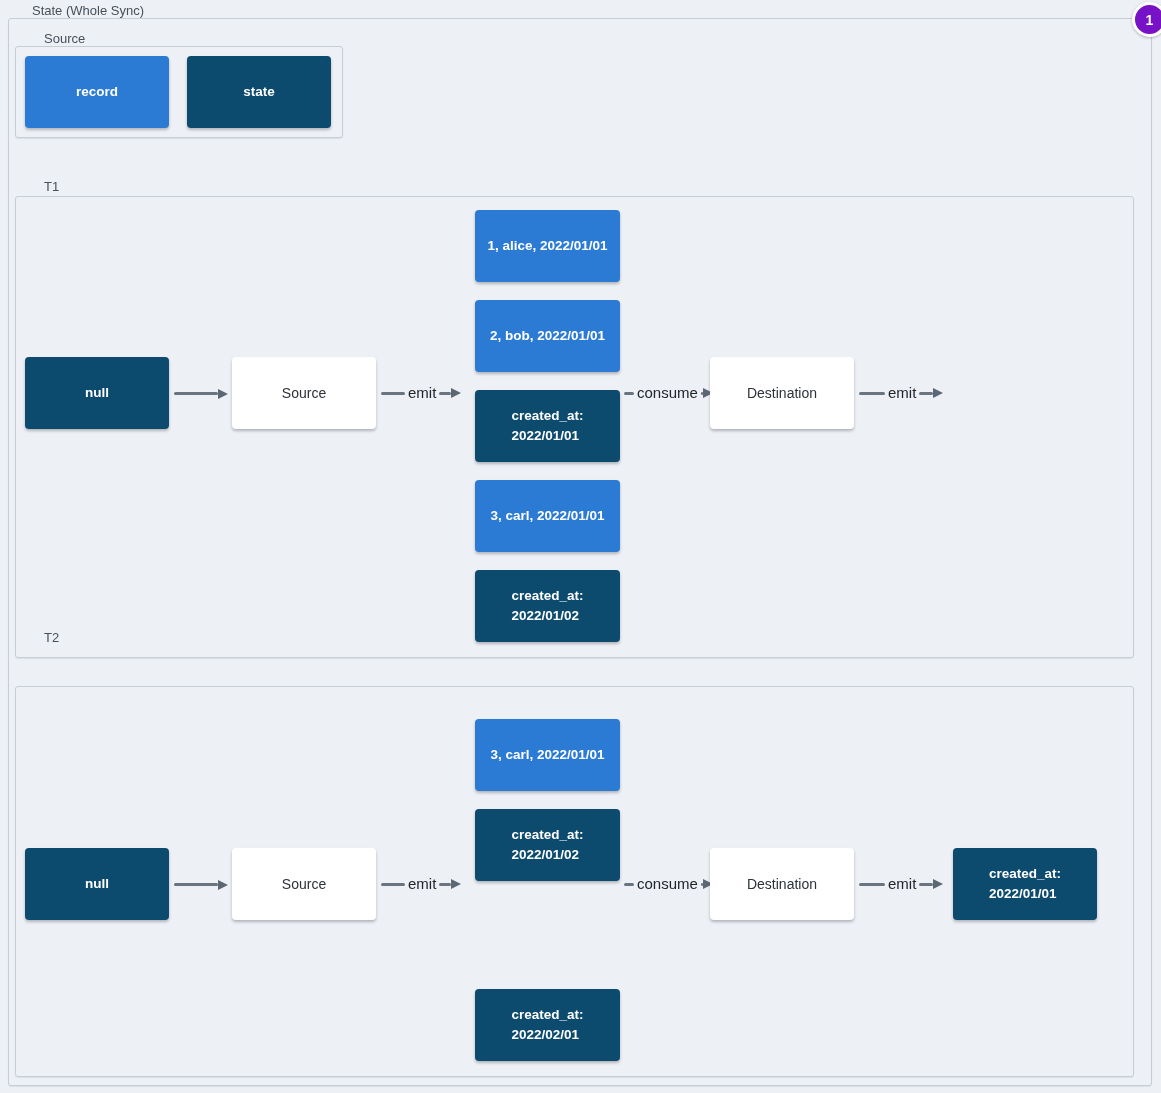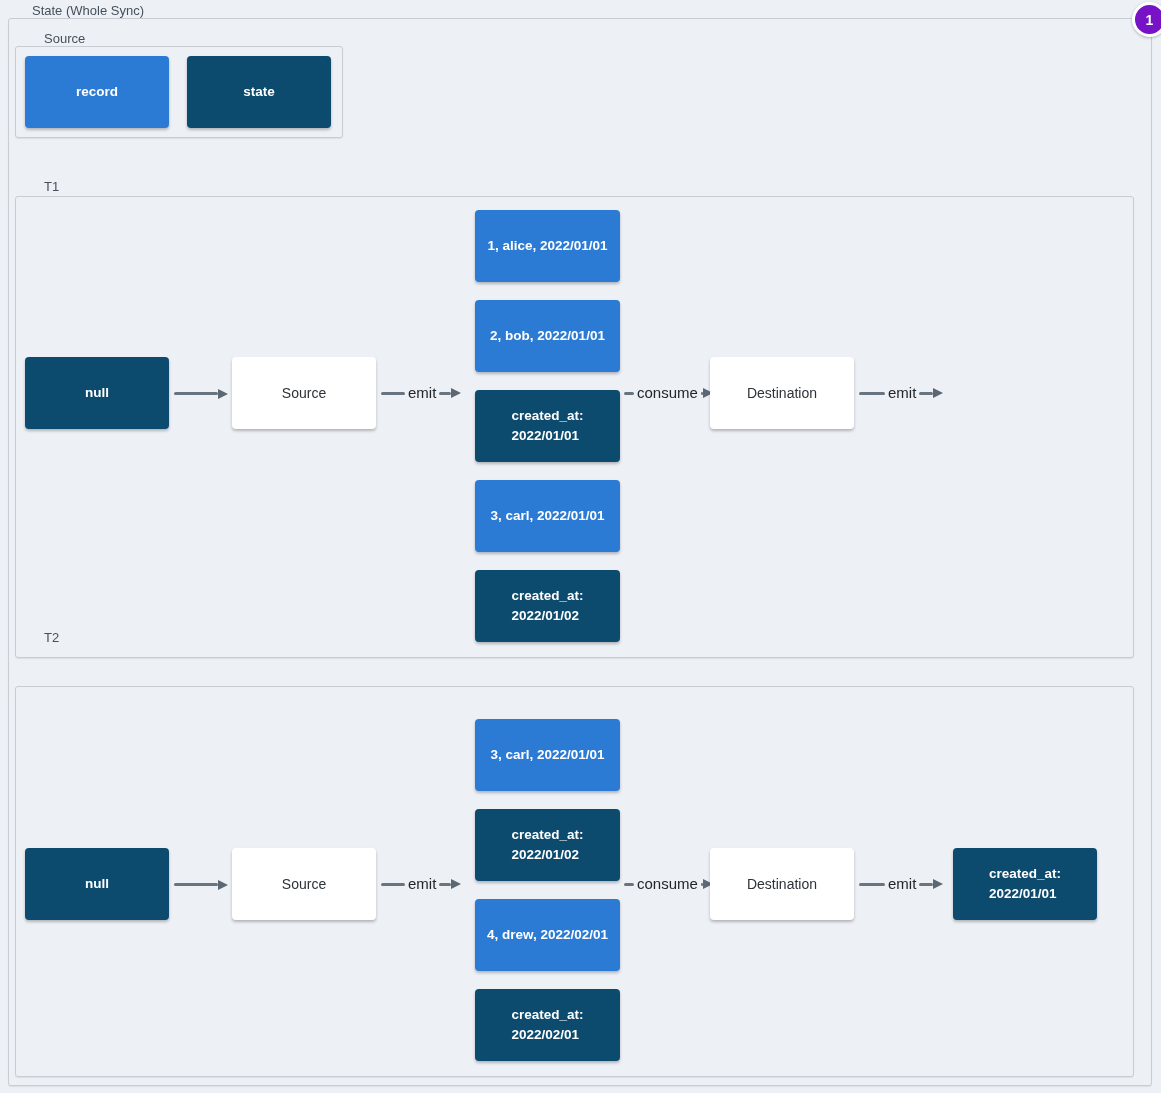--- a/index.html
+++ b/index.html
@@ -131,21 +131,20 @@
 
   <div class="edge" style="left:381px;top:874px;">
     <div class="line" style="width:24px;"></div>
     <span class="edge-label">emit</span>
     <div class="line ahead" style="width:12px;margin-right:10px;"></div>
   </div>
 
   <div class="node record" style="left:475px;top:719px;width:145px;height:72px;">3, carl, 2022/01/01</div>
   <div class="node state" style="left:475px;top:809px;width:145px;height:72px;">created_at:
 2022/01/02</div>
-  <div class="node record" style="left:475px;top:899px;width:145px;height:72px;">4, drew, 2022/02/01</div>
   <div class="node state" style="left:475px;top:989px;width:145px;height:72px;">created_at:
 2022/02/01</div>
 
   <div class="edge" style="left:624px;top:874px;">
     <div class="line" style="width:10px;"></div>
     <span class="edge-label">consume</span>
     <div class="line ahead" style="width:2px;margin-right:10px;"></div>
   </div>
 
   <div class="node io" style="left:710px;top:848px;width:144px;height:72px;">Destination</div>

